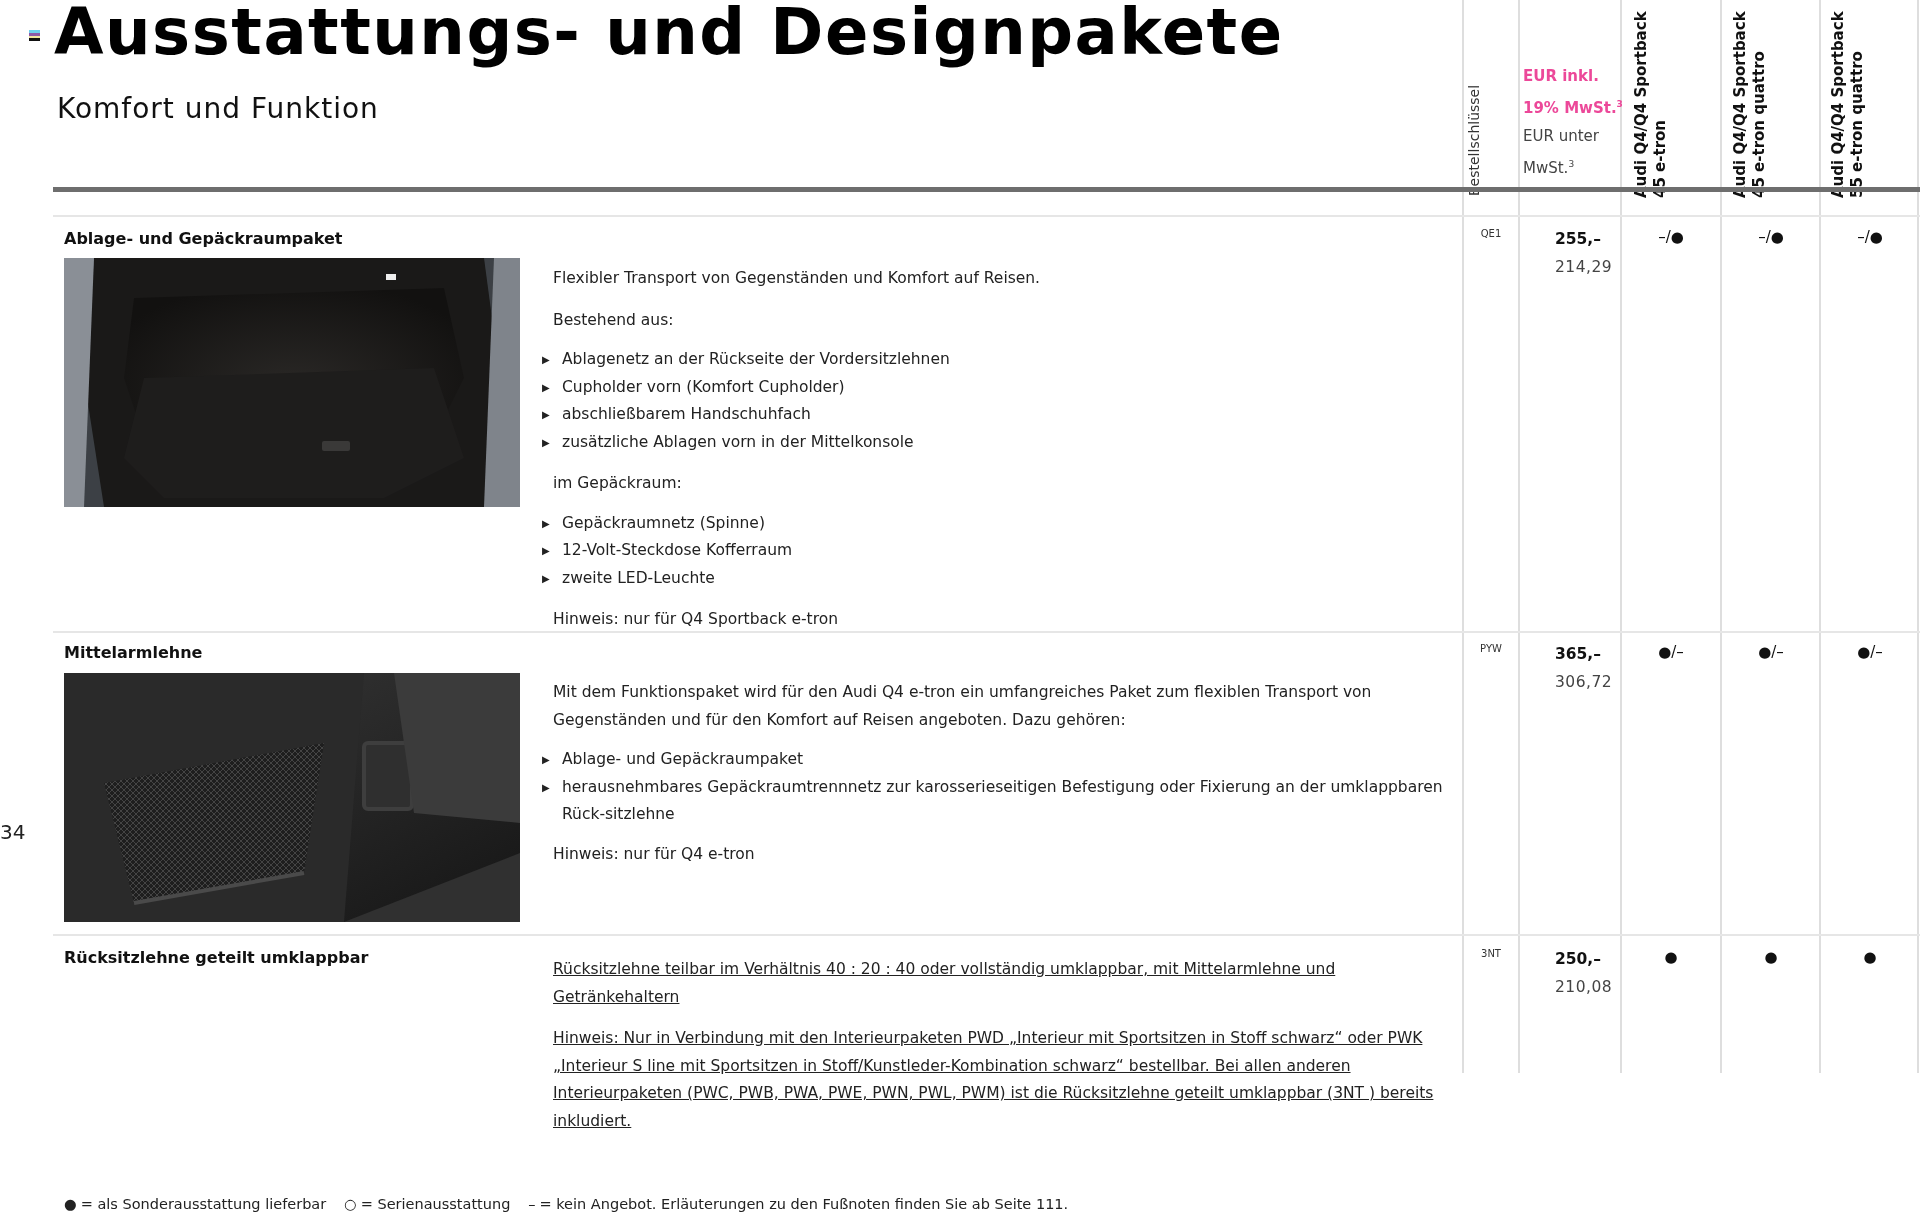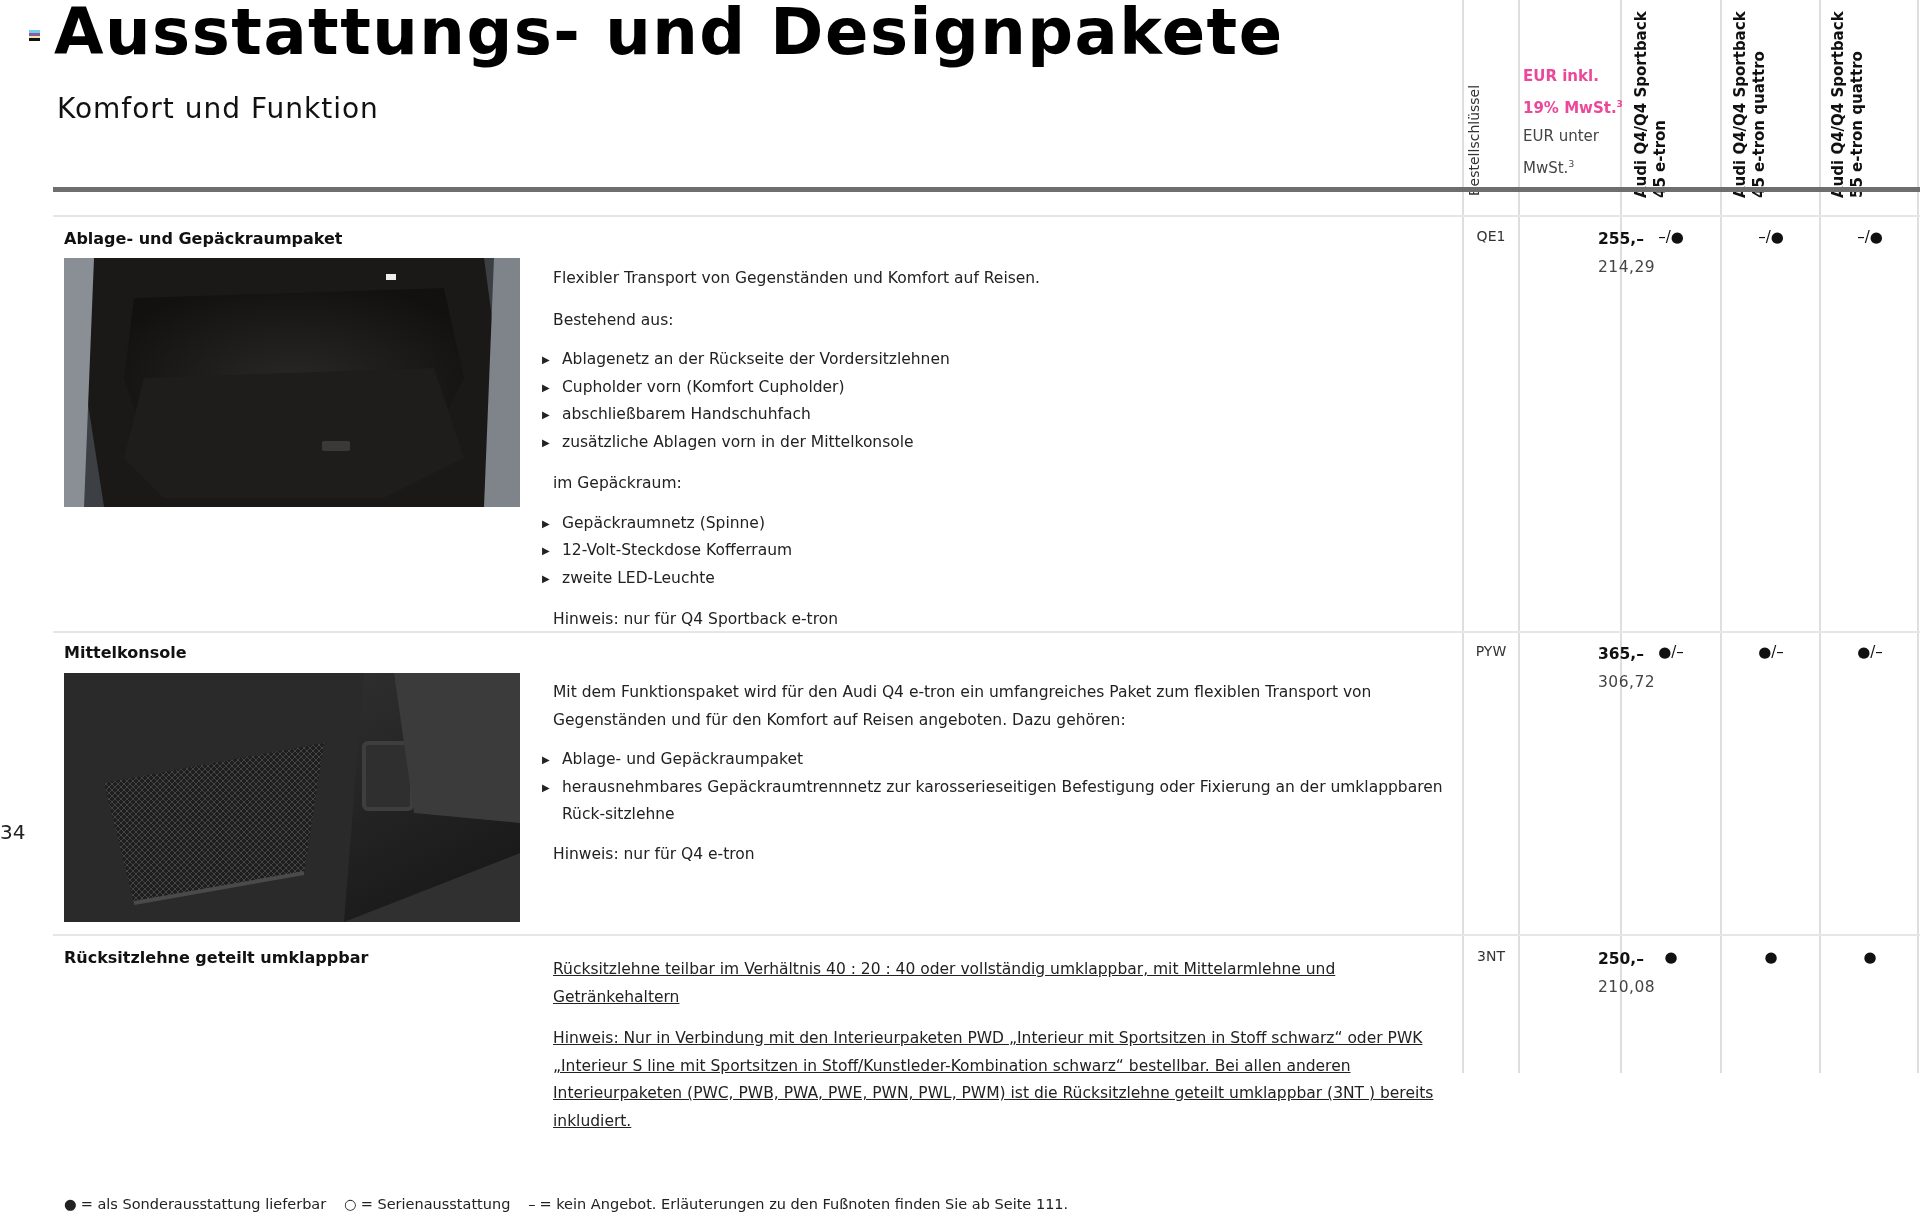--- a/index.html
+++ b/index.html
@@ -31,22 +31,22 @@
   .item-title { position: absolute; left: 64px; font-size: 16px; font-weight: bold; color: #111; white-space: nowrap; }
   .item-image { position: absolute; left: 64px; width: 456px; height: 249px; overflow: hidden; }
 
   .desc { position: absolute; left: 541px; width: 920px; font-size: 15.5px; color: #222; line-height: 27.5px; }
   .desc p { margin: 12px; }
   .desc .gap { margin-top: 14px; }
   .desc ul { list-style: none; }
   .desc li { position: relative; padding-left: 21px; }
   .desc li::before { content: "\25B6"; position: absolute; left: 1px; top: 0; font-size: 10px; color: #222; }
 
-  .cell-code { position: absolute; left: 1463px; width: 56px; text-align: center; font-size: 14px; color: #333; }
-  .cell-price { position: absolute; left: 1555px; font-size: 15.5px; line-height: 28px; margin-left: 43px; }
+  .cell-code { position: absolute; left: 1463px; width: 56px; text-align: center; font-size: 10px; color: #333; }
+  .cell-price { position: absolute; left: 1555px; font-size: 15.5px; line-height: 28px; }
   .cell-price .p-incl { font-weight: bold; color: #111; }
   .cell-price .p-excl { color: #444; letter-spacing: 0.5px; }
   .cell-avail { position: absolute; width: 100px; text-align: center; font-size: 15px; color: #111; }
 
   .page-number { position: absolute; left: 0; top: 820px; font-size: 20px; color: #222; }
 
   .footer { position: absolute; left: 64px; top: 1196px; font-size: 14.5px; color: #222; white-space: nowrap; }
   .footer span { margin-right: 4px; }
 </style>
 </head>
@@ -140,21 +140,21 @@
     <div class="p-excl">214,29</div>
   </div>
   <div class="cell-avail" style="left:1621px; top:228px;">–/●</div>
   <div class="cell-avail" style="left:1721px; top:228px;">–/●</div>
   <div class="cell-avail" style="left:1820px; top:228px;">–/●</div>
 </div>
 
 <div class="row-sep" style="top:631px;"></div>
 
 <div>
-  <div class="item-title" style="top:643px;">Mittelkonsole</div>
+  <div class="item-title" style="top:643px;">Mittelarmlehne</div>
   <div class="item-image" style="top:673px;">
     <svg width="456" height="249" viewBox="0 0 456 249">
       <defs>
         <linearGradient id="g2" x1="0" y1="0" x2="1" y2="1">
           <stop offset="0%" stop-color="#3a3a3a"></stop>
           <stop offset="100%" stop-color="#151515"></stop>
         </linearGradient>
         <pattern id="mesh" width="6" height="6" patternUnits="userSpaceOnUse">
           <path d="M0 3 L3 0 L6 3 L3 6 Z" fill="none" stroke="#555" stroke-width="0.7"></path>
         </pattern>

